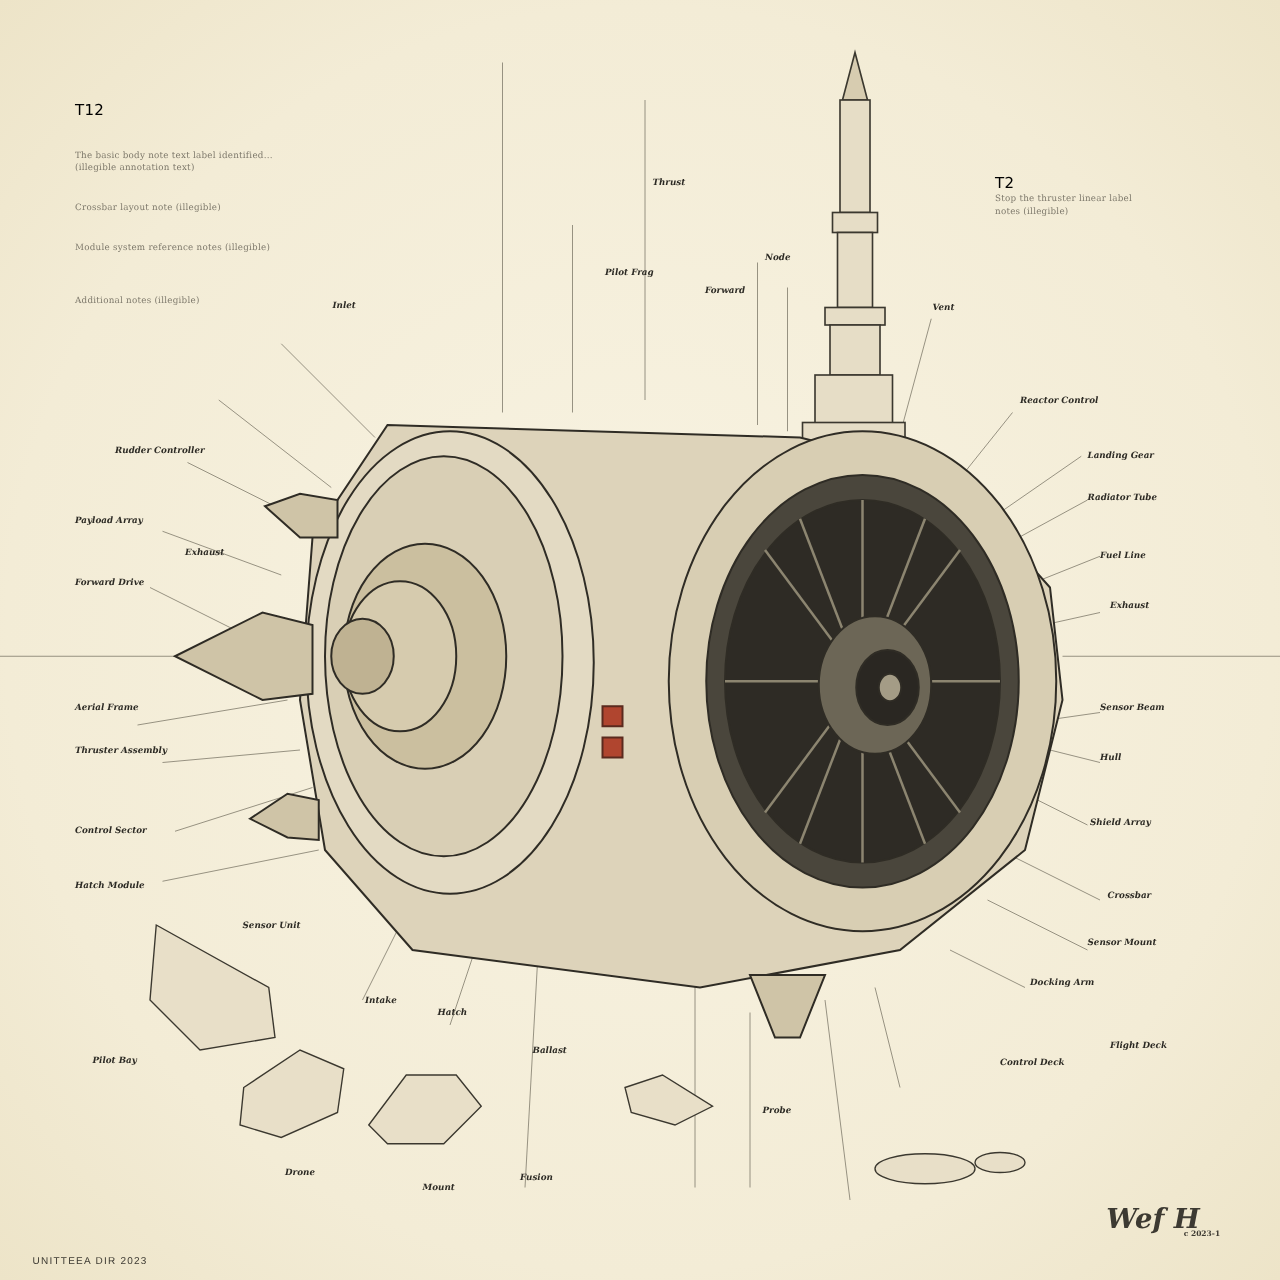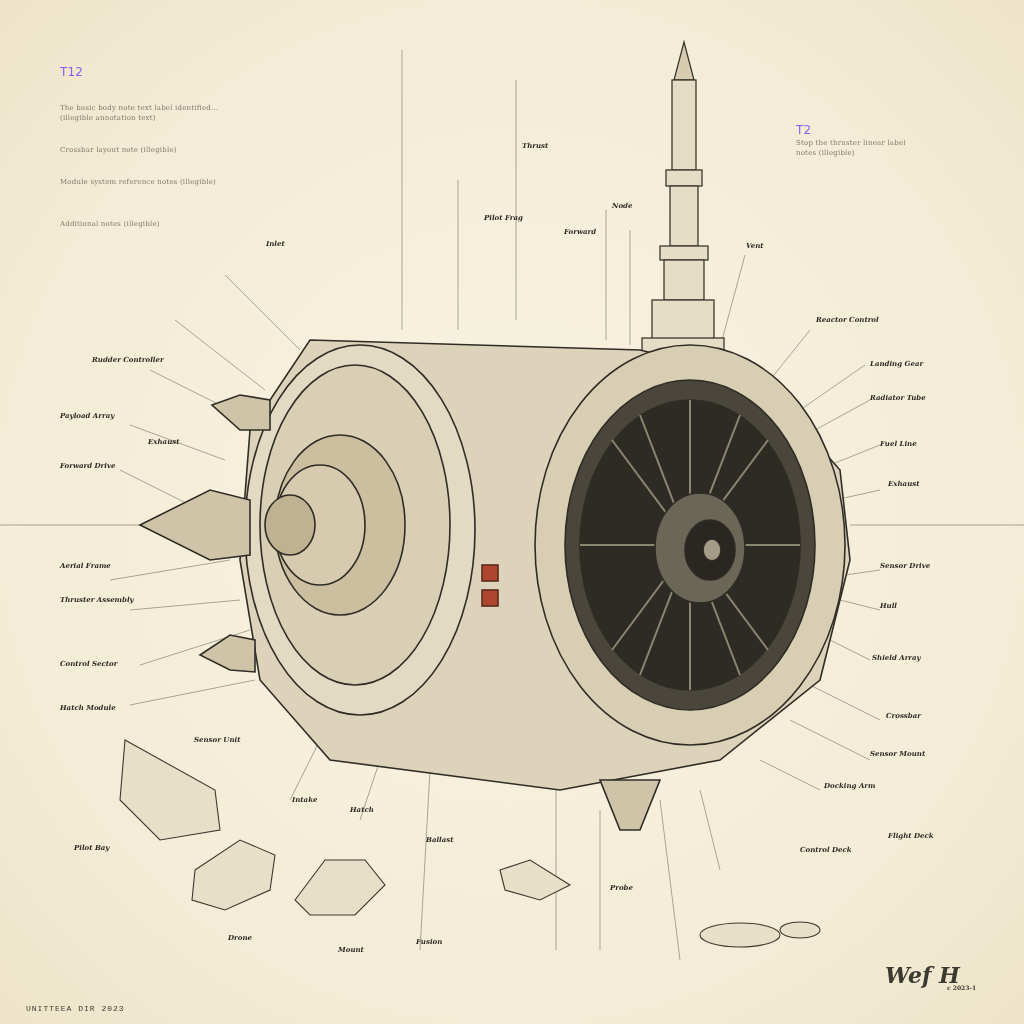--- a/index.html
+++ b/index.html
@@ -1,22 +1,22 @@
 <!DOCTYPE html>
 <html><head>
 <meta charset="utf-8">
 <style>
   html,body{margin:0;padding:0;}
   body{width:1024px;height:1024px;background:#f6f0dc;position:relative;overflow:hidden;font-family:"DejaVu Serif",serif;color:#3a372f;}
   .sheet{position:absolute;inset:0;background:radial-gradient(ellipse at 50% 50%,#f8f3e2 0%,#f3ecd6 70%,#ede4c8 100%);}
   .block{position:absolute;font-size:7px;line-height:10px;color:#4b473d;letter-spacing:.2px;}
-  .block .h{font-size:12px;line-height:16px;color:#8b5cf6;font-family:"DejaVu Sans",sans-serif;}
+  .block .h{font-size:12px;line-height:16px;color:#000000;font-family:"DejaVu Sans",sans-serif;margin-top:16px;}
   .callout{position:absolute;font-size:6px;line-height:8px;color:#4f4a40;white-space:nowrap;}
   .callout b{font-size:7px;color:#2c2a24;display:block;font-style:italic;}
-  .footer{position:absolute;left:26px;top:1004px;font-family:Liberation Mono, monospace;font-size:8px;letter-spacing:1px;color:#3d3a32;}
+  .footer{position:absolute;left:26px;top:1004px;font-family:Liberation Sans, sans-serif;font-size:8px;letter-spacing:1px;color:#3d3a32;}
   .sig{position:absolute;left:885px;top:962px;font-family:"DejaVu Serif",serif;font-style:italic;font-size:22px;color:#3d3a32;font-weight:bold;}
   .sig small{font-size:6px;font-style:normal;position:absolute;left:62px;top:22px;white-space:nowrap;}
   svg{position:absolute;left:0;top:0;}
 </style>
 </head>
 <body>
 
 <div class="sheet"></div>
 
 <svg width="1024" height="1024">
@@ -180,21 +180,21 @@
 <div class="callout" style="left:870px;top:394px">
     <b>Radiator Tube</b>
   </div>
 <div class="callout" style="left:880px;top:440px">
     <b>Fuel Line</b>
   </div>
 <div class="callout" style="left:888px;top:480px">
     <b>Exhaust</b>
   </div>
 <div class="callout" style="left:880px;top:562px">
-    <b>Sensor Drive</b>
+    <b>Sensor Beam</b>
   </div>
 <div class="callout" style="left:880px;top:602px">
     <b>Hull</b>
   </div>
 <div class="callout" style="left:872px;top:654px">
     <b>Shield Array</b>
   </div>
 <div class="callout" style="left:886px;top:712px">
     <b>Crossbar</b>
   </div>

